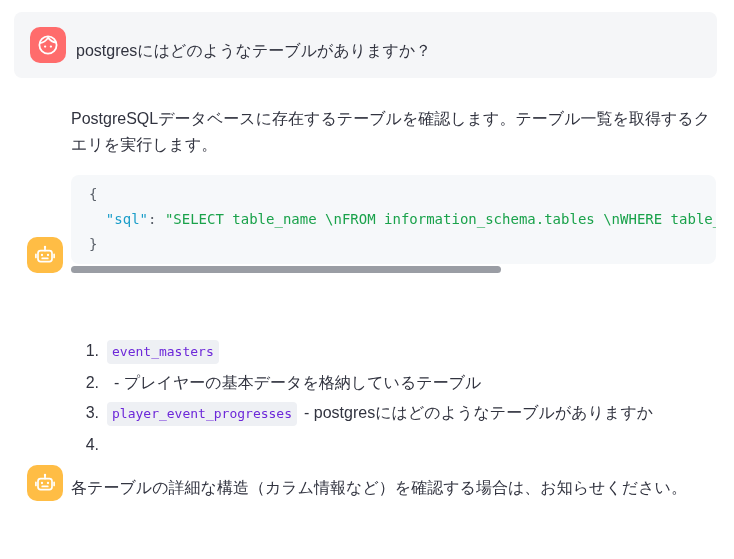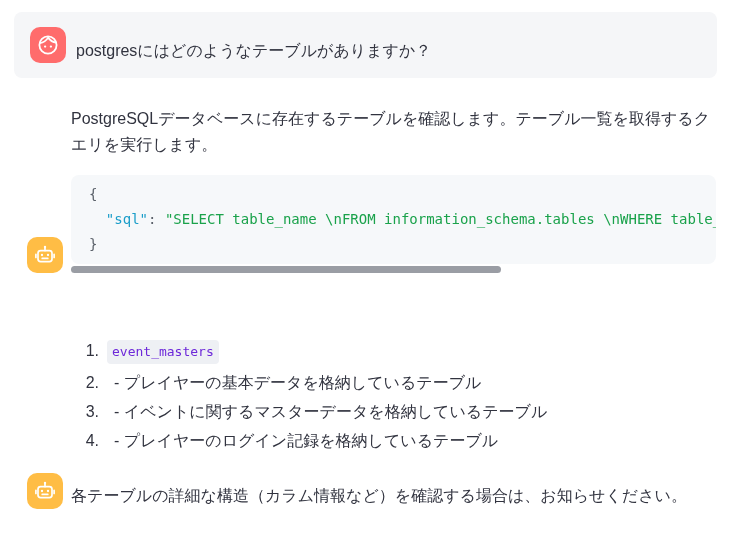--- a/index.html
+++ b/index.html
@@ -76,21 +76,21 @@
   }
   .inline-code {
     font-family:"DejaVu Sans Mono","Liberation Mono",monospace;
     font-size:13px;
     color:#6d28d9;
     background:#eef0f4;
     border-radius:4px;
     padding:2px 5px;
   }
   .table-list .desc { margin-left:7px; }
-  .outro { margin-top:32px; line-height:26px; }
+  .outro { margin-top:20px; line-height:26px; }
 </style>
 </head>
 <body>
 
 <div class="page">
 
   <div class="user-msg">
     <div class="avatar user">
       <span>
         <svg viewBox="0 0 24 24" fill="none" stroke="#ffffff" stroke-width="1.8" stroke-linecap="round">
@@ -151,25 +151,25 @@
         <div class="item">
           <span class="num">1.</span>
           <span class="inline-code">event_masters</span>
         </div>
         <div class="item">
           <span class="num">2.</span>
           <span class="desc">- プレイヤーの基本データを格納しているテーブル</span>
         </div>
         <div class="item">
           <span class="num">3.</span>
-          <span class="desc">- イベントに関するマスターデータを格納しているテーブル</span>
+          <span class="inline-code">player_event_progresses</span>
+          <span class="desc">- postgresにはどのようなテーブルがありますか</span>
         </div>
         <div class="item">
           <span class="num">4.</span>
-          <span class="desc">- プレイヤーのログイン記録を格納しているテーブル</span>
         </div>
       </div>
 
       <div class="outro">各テーブルの詳細な構造（カラム情報など）を確認する場合は、お知らせください。</div>
     </div>
   </div>
 
 </div>
 
 </body></html>

